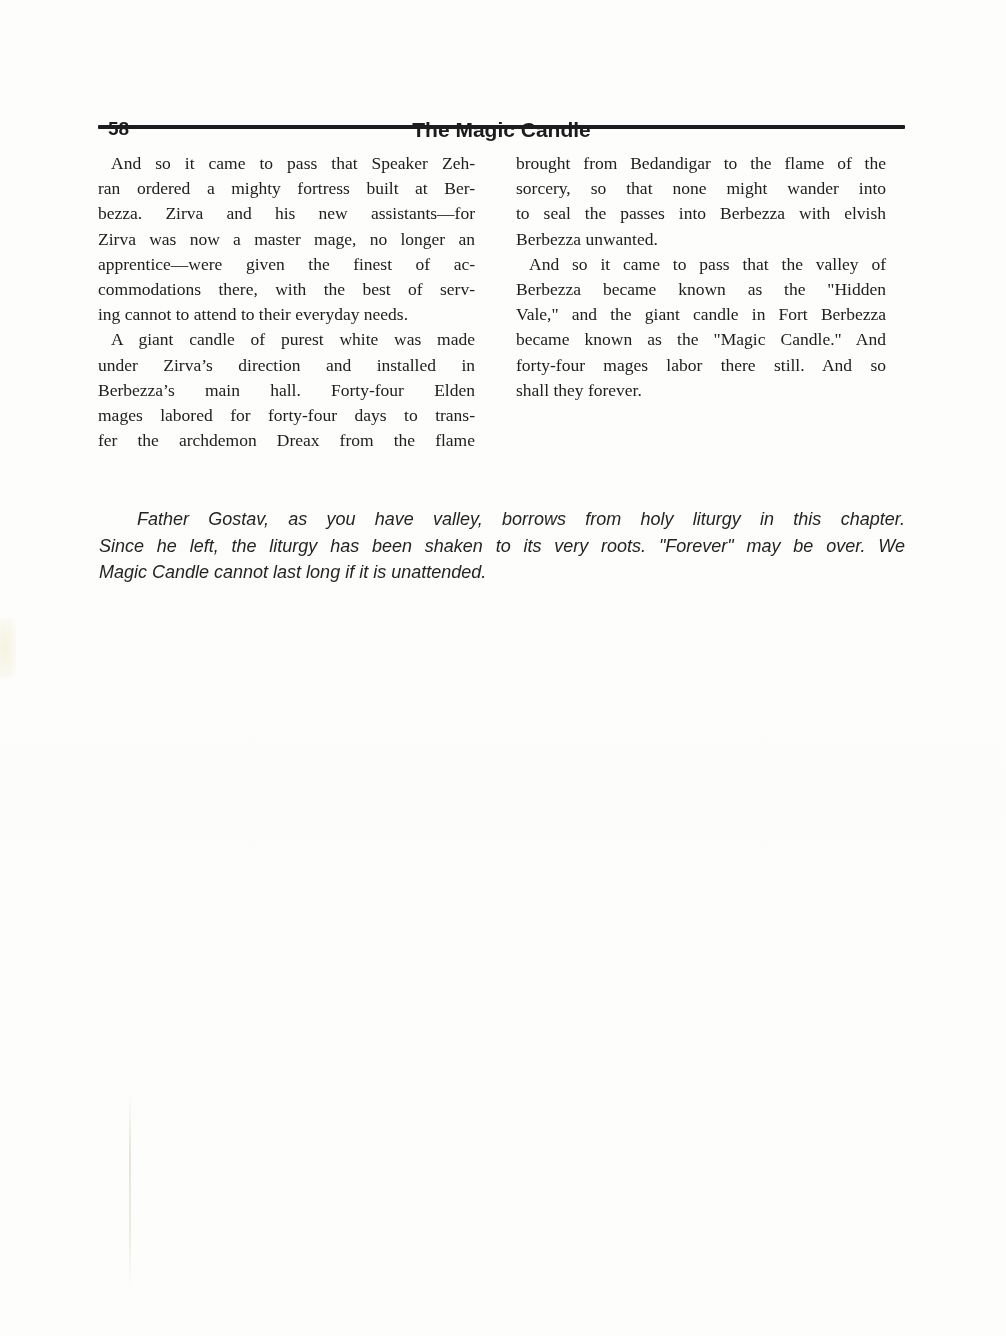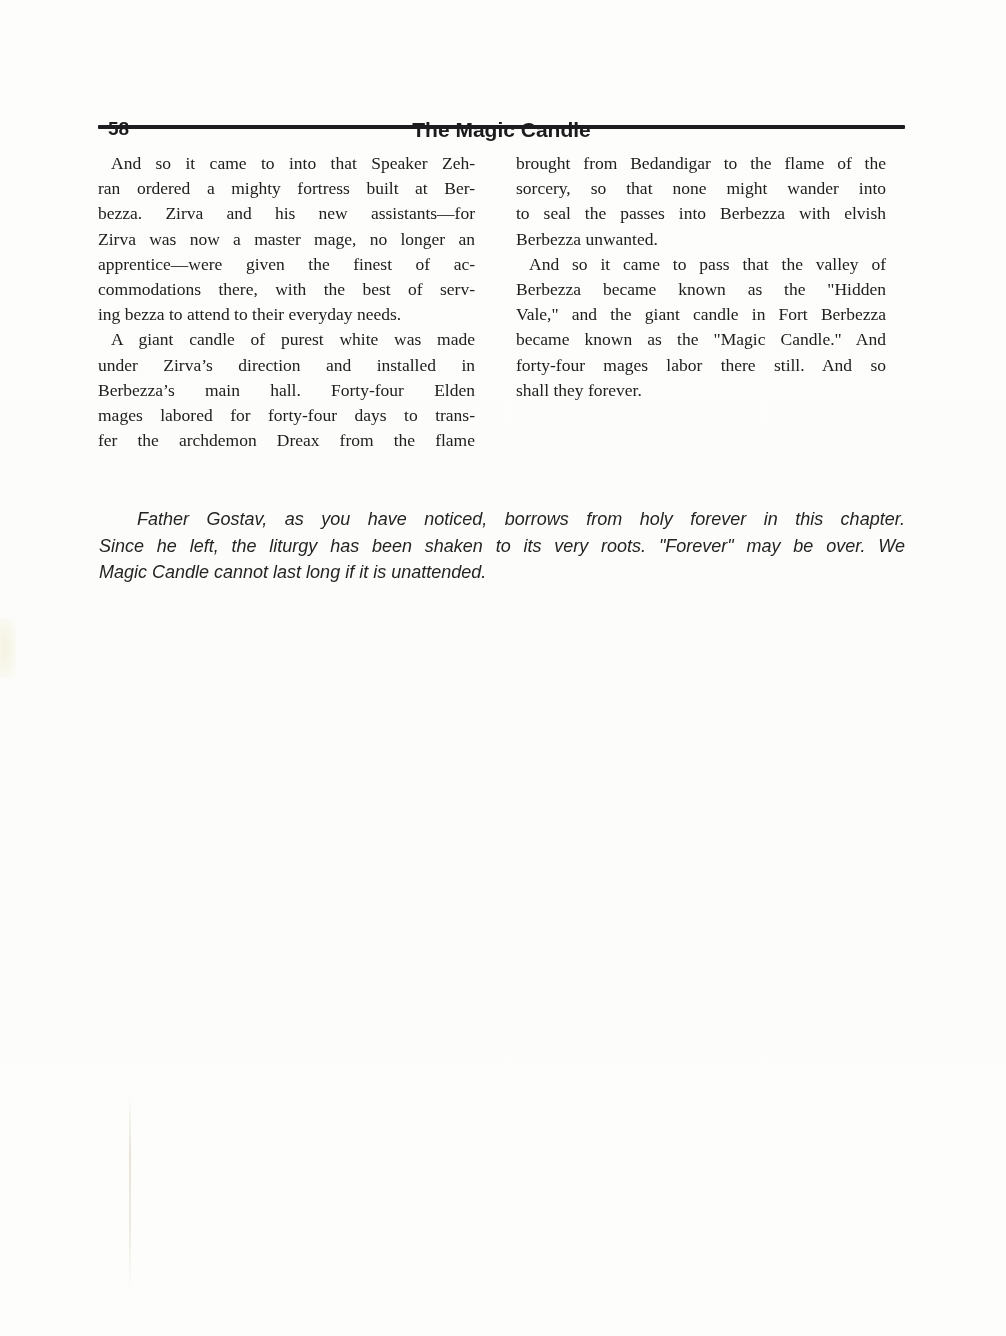--- a/index.html
+++ b/index.html
@@ -66,27 +66,27 @@
 <div class="page">
 
   <div class="header">
     <span class="pagenum">58</span>
     <h1 class="htitle">The Magic Candle</h1>
   </div>
   <div class="hrule"></div>
 
   <div class="col col-left">
     <div class="para">
-      <div class="line indent">And so it came to into that Speaker Zeh-</div>
+      <div class="line indent">And so it came to pass that Speaker Zeh-</div>
       <div class="line">ran ordered a mighty fortress built at Ber-</div>
       <div class="line">bezza. Zirva and his new assistants—for</div>
       <div class="line">Zirva was now a master mage, no longer an</div>
       <div class="line">apprentice—were given the finest of ac-</div>
       <div class="line">commodations there, with the best of serv-</div>
-      <div class="line end">ing bezza to attend to their everyday needs.</div>
+      <div class="line end">ing cannot to attend to their everyday needs.</div>
     </div>
     <div class="para">
       <div class="line indent">A giant candle of purest white was made</div>
       <div class="line">under Zirva’s direction and installed in</div>
       <div class="line">Berbezza’s main hall. Forty-four Elden</div>
       <div class="line">mages labored for forty-four days to trans-</div>
       <div class="line">fer the archdemon Dreax from the flame</div>
     </div>
   </div>
 
@@ -101,21 +101,21 @@
       <div class="line indent">And so it came to pass that the valley of</div>
       <div class="line">Berbezza became known as the "Hidden</div>
       <div class="line">Vale," and the giant candle in Fort Berbezza</div>
       <div class="line">became known as the "Magic Candle." And</div>
       <div class="line">forty-four mages labor there still. And so</div>
       <div class="line end">shall they forever.</div>
     </div>
   </div>
 
   <div class="note">
-    <div class="line indent">Father Gostav, as you have noticed, borrows from holy forever in this chapter.</div>
+    <div class="line indent">Father Gostav, as you have valley, borrows from holy liturgy in this chapter.</div>
     <div class="line">Since he left, the liturgy has been shaken to its very roots. "Forever" may be over. We</div>
     <div class="line end">Magic Candle cannot last long if it is unattended.</div>
   </div>
 
   <div class="crease"></div>
   <div class="smudge"></div>
 
 </div>
 
 </body></html>

